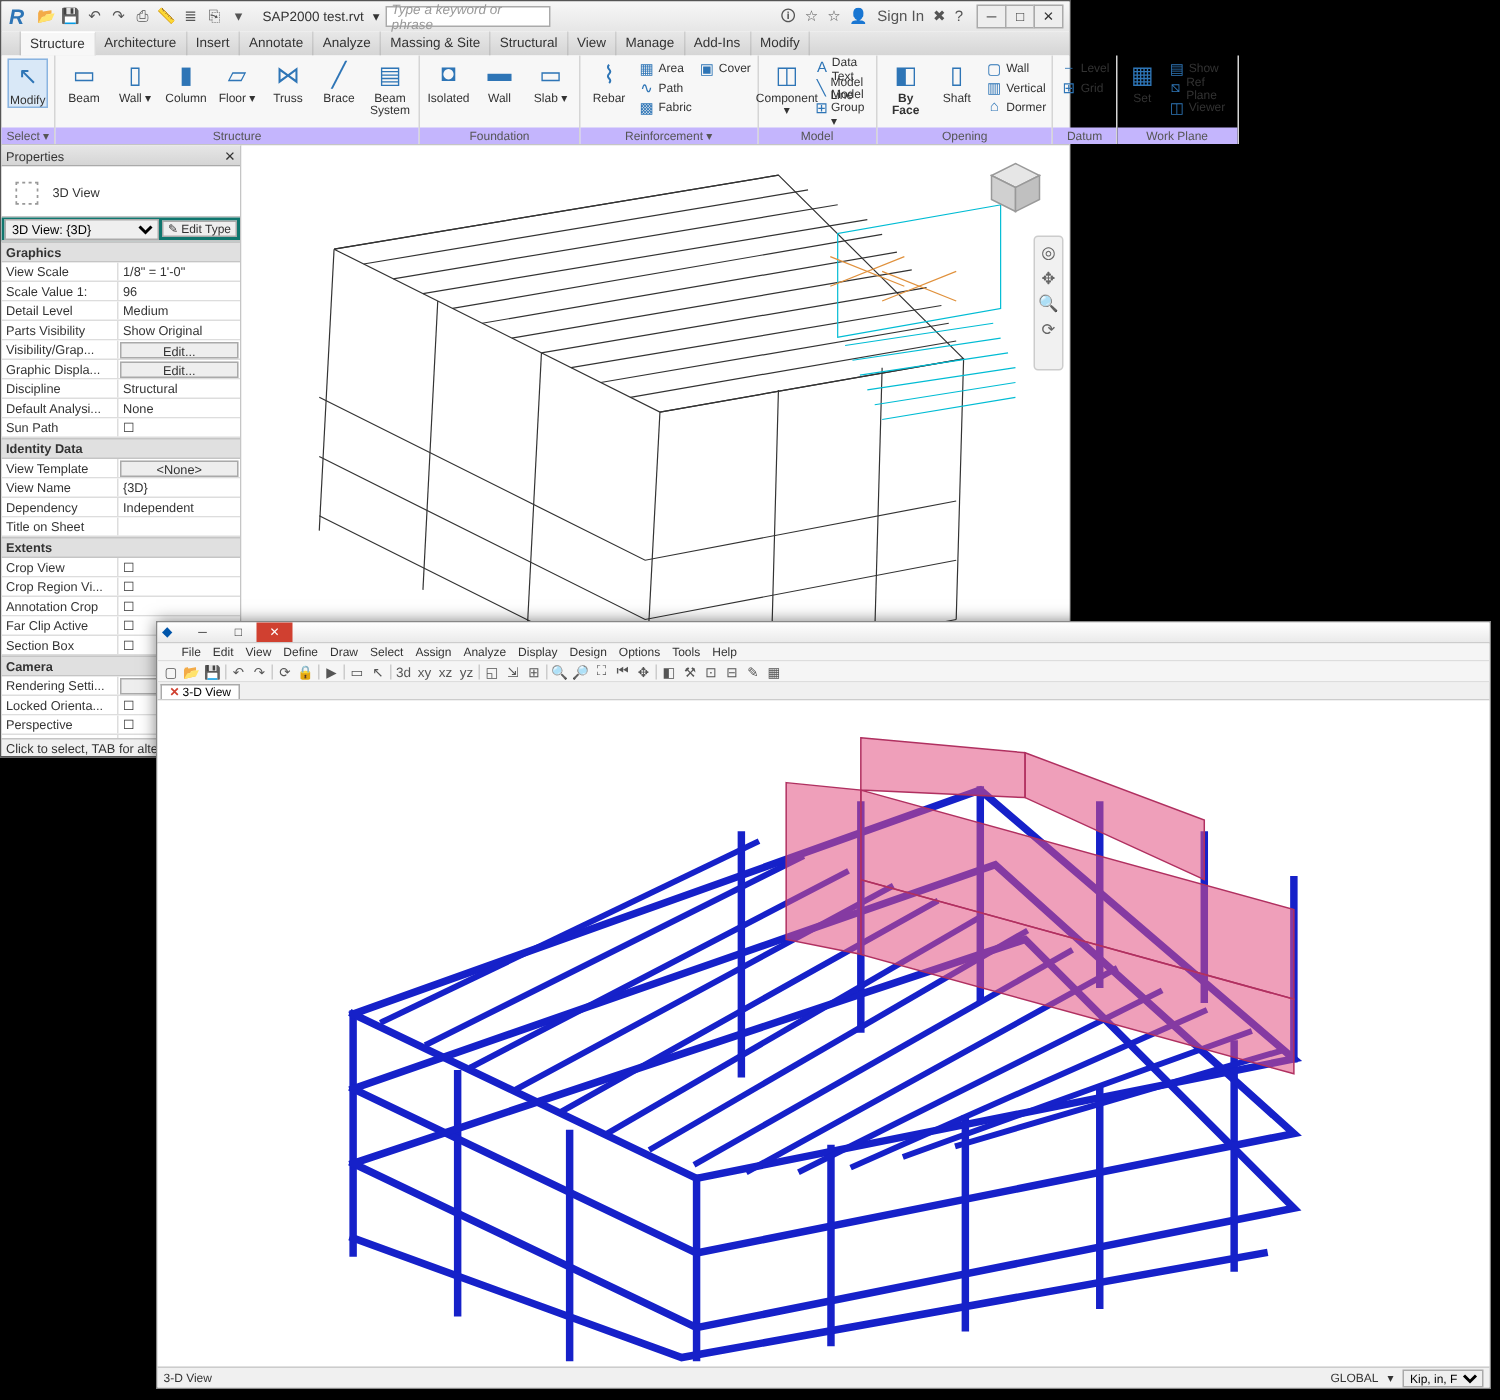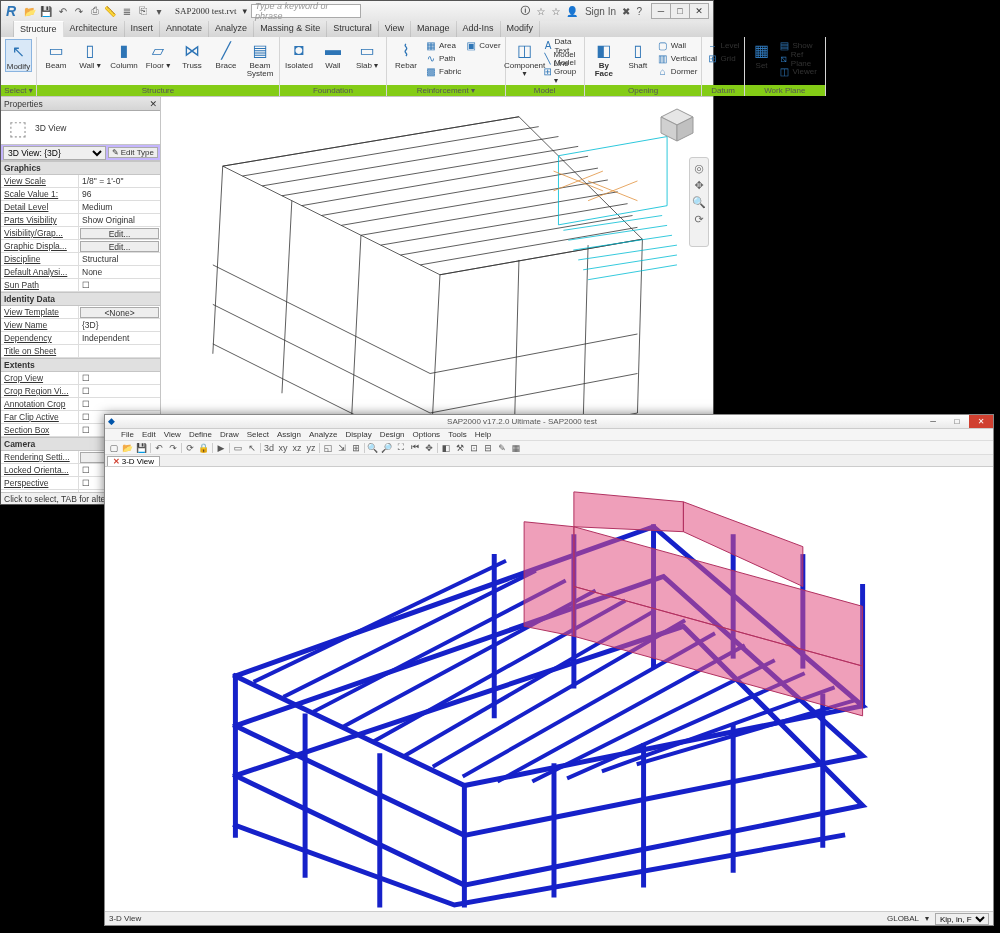--- a/index.html
+++ b/index.html
@@ -4,55 +4,55 @@
 <style>
   * { box-sizing: border-box; margin: 0; padding: 0; font-family: "Segoe UI", Tahoma, sans-serif; }
   body { width: 1000px; height: 933px; background: #000; position: relative; overflow: hidden; }
 
   
   .revit-window { position: absolute; left: 0; top: 0; width: 714px; height: 505px; background: #fff; border: 1px solid #555; box-shadow: 0 0 6px rgba(0,0,0,.4); }
   .revit-titlebar { height: 20px; background: linear-gradient(#f7f7f7,#e6e6e6); display: flex; align-items: center; font-size: 9px; color: #333; }
   .revit-logo { width: 20px; height: 20px; display:flex; align-items:center; justify-content:center; font-size: 14px; font-weight: bold; font-style: italic; color:#2e75b6; }
   .qat-icons { display: flex; gap: 4px; padding: 0 4px; }
   .qat-icons span { width: 12px; height: 12px; font-size: 10px; color:#555; display:flex; align-items:center; justify-content:center; }
-  .title-fn { flex: 0 0 auto; padding: 0 6px; color:#333;font-family:Liberation Serif, serif; }
+  .title-fn { flex: 0 0 auto; padding: 0 6px; color:#333; }
   .title-search { flex:0 0 110px; height:14px; border:1px solid #aaa; background:#fff; font-size:9px; color:#999; font-style:italic; padding:0 3px; display:flex; align-items:center; margin-left:4px;}
   .title-right { margin-left:auto; display:flex; gap:6px; padding-right:4px; align-items:center; }
   .title-right span { font-size:10px; color:#555; }
   .win-btns { display:flex; margin-left:4px; }
   .win-btns div { width:20px; height:16px; border:1px solid #aaa; background:#eee; display:flex; align-items:center; justify-content:center; font-size:9px; color:#333; margin-left:-1px;}
 
   .revit-tabs { height: 16px; background: linear-gradient(#e8e8e8,#d5d5d5); display:flex; font-size:9px; color:#333; }
   .revit-tabs div { padding: 2px 6px; border-right:1px solid rgba(0,0,0,0.1); }
   .revit-tabs .active { background:#f7f7f7; border-top:1px solid #fff; }
 
   .ribbon { height: 60px; background:#f7f7f7; border-bottom:1px solid #c5c5c5; display:flex; font-size:8px; color:#333; }
   .ribbon-group { border-right:1px solid #d5d5d5; display:flex; flex-direction:column; }
   .ribbon-group-body { flex:1; display:flex; align-items:flex-start; padding:2px 4px; gap:4px; }
-  .ribbon-group-label { text-align:center; font-size:8px; color:#555; padding:1px 0; background:#84cc16; }
+  .ribbon-group-label { text-align:center; font-size:8px; color:#555; padding:1px 0; background:#c4b5fd; }
   .rbtn-lg { display:flex; flex-direction:column; align-items:center; width:30px; gap:1px; }
   .rbtn-lg .ic { width:22px; height:22px; display:flex; align-items:center; justify-content:center; font-size:16px; color:#2e75b6; }
   .rbtn-lg .lbl { font-size:8px; line-height:1; text-align:center;}
   .rbtn-sm { display:flex; align-items:center; gap:2px; height:13px; font-size:8px; }
   .rbtn-sm .ic { width:12px; height:12px; font-size:10px; color:#2e75b6; display:flex; align-items:center; justify-content:center; }
   .rstack { display:flex; flex-direction:column; gap:0px; }
   .modify-btn { background:#d9e8f7; border:1px solid #8ab4e0; }
 
   .revit-body { position:absolute; left:0; top:96px; right:0; bottom:12px; display:flex; }
   .props-panel { width:160px; background:#f3f3f3; border-right:1px solid #c5c5c5; font-size:8.5px; color:#333; overflow:hidden; }
   .props-hdr { background:linear-gradient(#e6e6e6,#d5d5d5); height:14px; padding:1px 3px; display:flex; align-items:center; border-bottom:1px solid #aaa; }
   .props-hdr .x { margin-left:auto; font-size:9px; }
   .props-type { height:34px; display:flex; align-items:center; padding:2px 4px; gap:4px; border-bottom:1px solid #c5c5c5; background:#fff; }
   .props-type .cube { width:26px; height:26px; color:#999; font-size:20px; display:flex; align-items:center; justify-content:center;}
-  .props-selector { height:16px; display:flex; align-items:center; padding:0 2px; border-bottom:1px solid #c5c5c5; background:#c4b5fd; }
+  .props-selector { height:16px; display:flex; align-items:center; padding:0 2px; border-bottom:1px solid #c5c5c5; background:#0f766e; }
   .props-selector select { font-size:8.5px; height:14px; border:1px solid #aaa; flex:1; }
   .props-selector .editbtn { font-size:8px; border:1px solid #aaa; background:#eee; padding:0 3px; margin-left:2px; display:flex; align-items:center; gap:2px;}
   .props-group-title { background:#e0e0e0; font-weight:bold; padding:1px 3px; border-top:1px solid #c5c5c5; border-bottom:1px solid #c5c5c5;}
   .prop-row { display:flex; height:13px; border-bottom:1px solid #ddd; background:#fff; }
-  .prop-row .k { width:78px; padding:1px 3px; border-right:1px solid #ddd; overflow:hidden; white-space:nowrap;text-decoration:underline; }
+  .prop-row .k { width:78px; padding:1px 3px; border-right:1px solid #ddd; overflow:hidden; white-space:nowrap; }
   .prop-row .v { flex:1; padding:1px 3px; overflow:hidden; white-space:nowrap; }
   .prop-row .v.btn { background:#eee; border:1px solid #aaa; text-align:center; height:11px; margin:1px; padding:0;}
   .prop-row .v.chk::before { content:"☐"; }
 
   .status-bar { position:absolute; bottom:0; left:0; right:0; height:12px; background:#f0f0f0; border-top:1px solid #c5c5c5; font-size:8.5px; color:#333; padding:0 3px; display:flex; align-items:center; }
 
   .canvas { flex:1; background:#fff; position:relative; overflow:hidden; }
   .view-cube { position:absolute; top:8px; right:16px; width:40px; height:40px; }
   .nav-bar { position:absolute; top:60px; right:4px; width:20px; height:90px; background:rgba(240,240,240,.9); border:1px solid #ccc; border-radius:3px; display:flex; flex-direction:column; align-items:center; gap:4px; padding:4px 0; }
   .nav-bar span { font-size:11px; color:#666; }
@@ -513,21 +513,20 @@
   </div>
 
   <div class="status-bar">
     <span>Click to select, TAB for alternates,</span>
   </div>
 </div>
 
 <div class="sap-window">
   <div class="sap-titlebar">
     <span class="ic">◆</span>
-    <span class="ttl">SAP2000 v17.2.0 Ultimate - SAP2000 test</span>
     <div class="sap-win-btns">
       <div>─</div>
       <div>□</div>
       <div class="close">✕</div>
     </div>
   </div>
   <div class="sap-menubar">
     <span>File</span>
     <span>Edit</span>
     <span>View</span>

